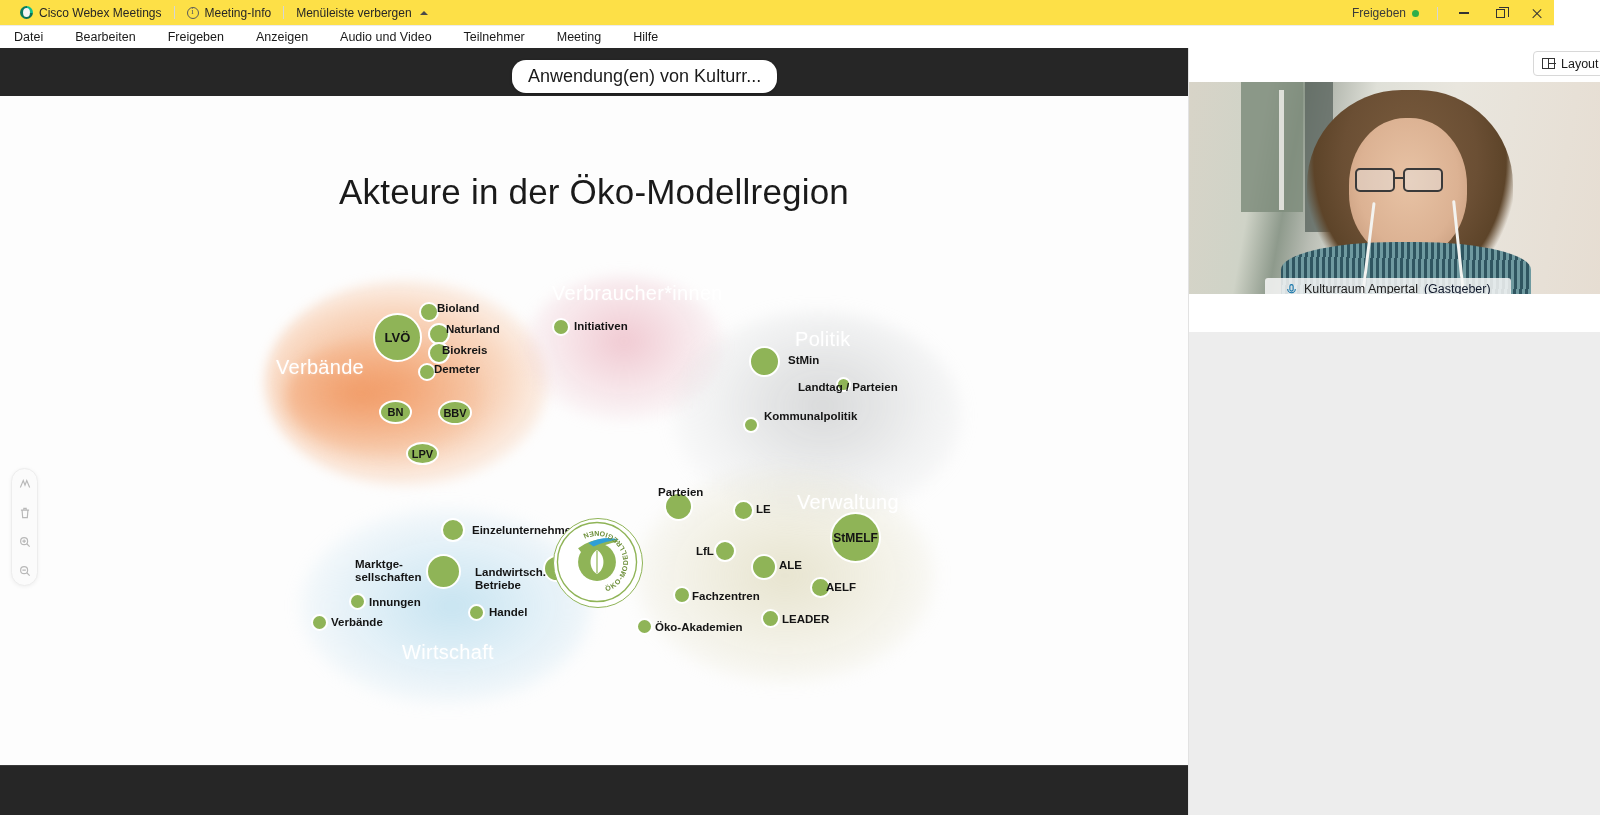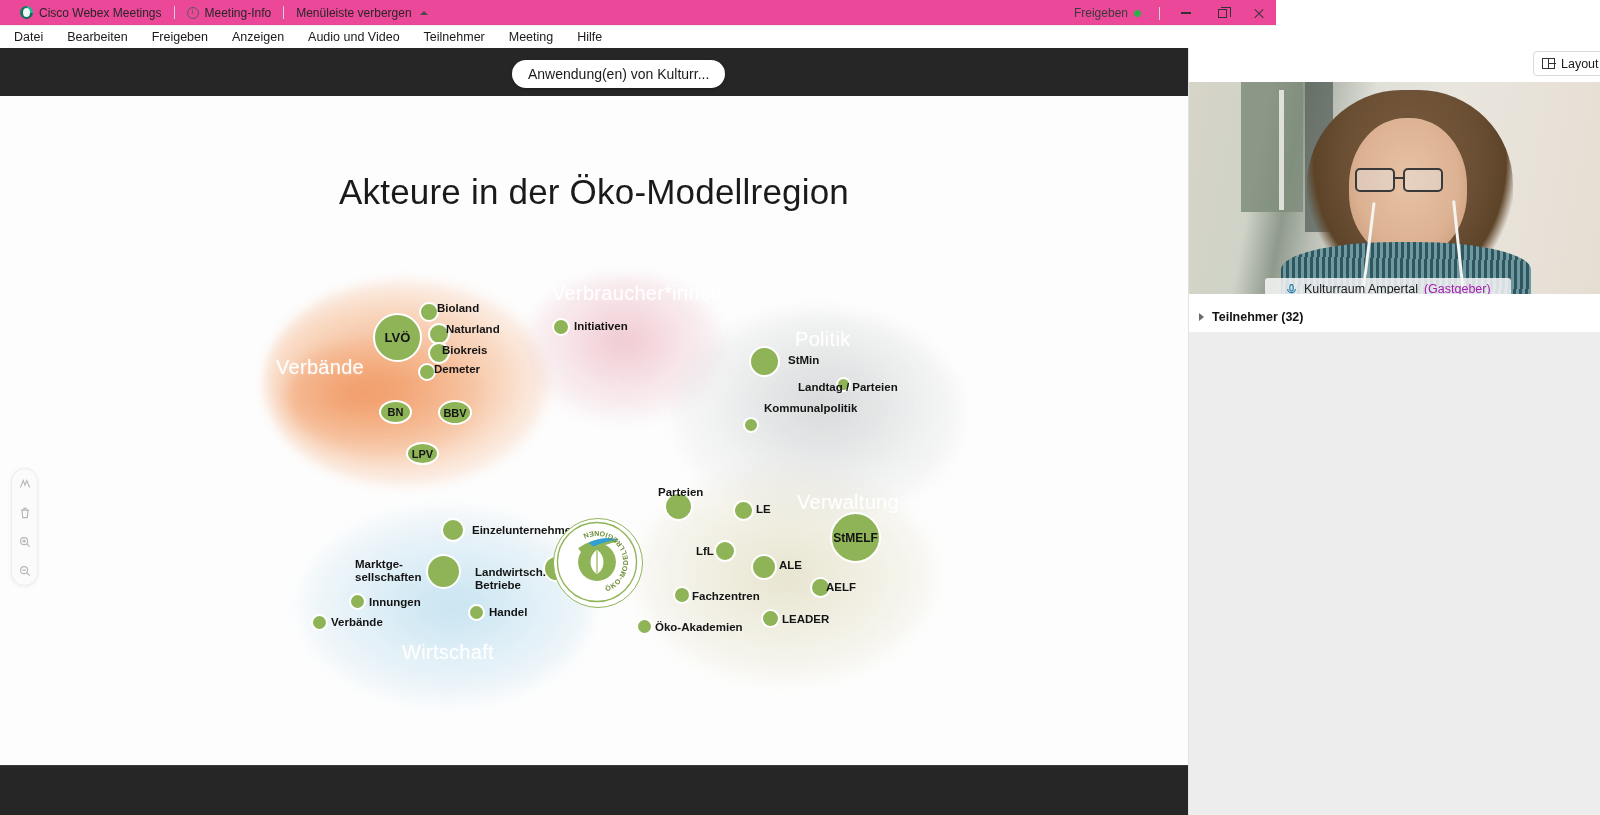--- a/index.html
+++ b/index.html
@@ -6,22 +6,22 @@
   html, body {
     width: 1600px; height: 815px;
     font-family: "Liberation Sans", sans-serif;
     background: #ffffff;
     overflow: hidden;
   }
   #app { position: relative; width: 1600px; height: 815px; }
 
   
   .titlebar {
-    position: absolute; left: 0; top: 0; width: 1276px; height: 26px;
-    background: #ec4899; border-bottom: 1px solid #ececec;
+    position: absolute; left: 0; top: 0; width: 1554px; height: 26px;
+    background: #fde047; border-bottom: 1px solid #ececec;
     display: flex; align-items: center;
   }
   .tb-left { display: flex; align-items: center; padding-left: 8px; gap: 0; }
   .tb-item {
     display: flex; align-items: center; gap: 6px;
     font-size: 12px; color: #262626; padding: 0 12px; height: 26px;
     white-space: nowrap;
   }
   .tb-sep { width: 1px; height: 13px; background: #d6d6d6; }
   .webex-logo {
@@ -57,35 +57,35 @@
   .winbtn .rest { width:9px;height:9px;border:1.3px solid #333; position:relative;}
   .winbtn .rest::before{content:"";position:absolute;left:2px;top:-3px;width:9px;height:9px;border:1.3px solid #333;border-bottom:none;border-left:none;}
   .winbtn .xm { position:relative; width:10px;height:10px;}
   .winbtn .xm::before,.winbtn .xm::after{content:"";position:absolute;left:0;top:4.5px;width:12px;height:1.3px;background:#333;}
   .winbtn .xm::before{transform:rotate(45deg);}
   .winbtn .xm::after{transform:rotate(-45deg);}
 
   
   .menubar {
     position:absolute; left:0; top:26px; width:1600px; height:22px;
-    background:#ffffff; display:flex; align-items:flex-end; padding-left:6px; gap:8px;
+    background:#ffffff; display:flex; align-items:flex-end; padding-left:6px; gap:16px;
   }
   .menu-item {
     font-size:12.5px; color:#1a1a1a; padding:0 8px; height:22px;
     display:flex; align-items:center; white-space:nowrap;
   }
 
   
   .sharebar {
     position:absolute; left:0; top:48px; width:1188px; height:48px;
     background:#262626;
   }
   .share-pill {
     position:absolute; left:512px; top:60px;
-    background:#ffffff; color:#1a1a1a; font-size:14px;
+    background:#ffffff; color:#1a1a1a; font-size:18px;
     border-radius:14px; padding:6px 16px; white-space:nowrap;
     box-shadow: 0 1px 3px rgba(0,0,0,.3);
   }
 
   
   .canvas {
     position:absolute; left:0; top:96px; width:1188px; height:669px;
     background:#fdfdfd; overflow:hidden;
   }
   .bottombar {
@@ -224,21 +224,21 @@
   .vg-cordl, .vg-cordr { position:absolute; width:3px; background:#f3f3f0; border-radius:2px;}
   .vg-cordl { left:178px; top:120px; height:92px; transform:rotate(7deg);}
   .vg-cordr { left:268px; top:118px; height:94px; transform:rotate(-6deg);}
 
   .name-chip {
     position:absolute; left:76px; top:196px; height:22px;
     background:rgba(246,246,246,.86); border-radius:3px;
     display:flex; align-items:center; gap:6px; padding:0 20px;
     font-size:12.5px; color:#1a1a1a; white-space:nowrap;
   }
-  .name-chip .host { color:#a21caf; }
+  .name-chip .host { color:#0f172a; }
   .mic-ico { width:13px; height:13px; color:#1273a8; flex:none; }
 
   .participants-row {
     position:absolute; left:0; top:254px; width:412px; height:30px;
     display:flex; align-items:center; gap:8px; padding-left:10px;
     font-size:12.5px; color:#111; font-weight:bold;
     background:#ffffff;
   }
   .chev-right {
     width:0;height:0;border-top:4.5px solid transparent;border-bottom:4.5px solid transparent;
@@ -387,21 +387,21 @@
         </div>
 
       <div class="node" style="left:552px;top:222px;width:18px;height:18px;"></div>
       <div class="nlabel" style="left:574px;top:224px;">Initiativen</div>
 
       <div class="node" style="left:749px;top:250px;width:31px;height:31px;"></div>
       <div class="nlabel" style="left:788px;top:258px;">StMin</div>
       <div class="node" style="left:836px;top:281px;width:15px;height:15px;"></div>
       <div class="nlabel" style="left:798px;top:285px;">Landtag / Parteien</div>
       <div class="node" style="left:743px;top:321px;width:16px;height:16px;"></div>
-      <div class="nlabel" style="left:764px;top:306px;">Kommunalpolitik</div>
+      <div class="nlabel" style="left:764px;top:314px;">Kommunalpolitik</div>
 
       <div class="node" style="left:441px;top:422px;width:24px;height:24px;"></div>
       <div class="nlabel" style="left:472px;top:428px;">Einzelunternehmen</div>
       <div class="node" style="left:426px;top:458px;width:35px;height:35px;"></div>
       <div class="nlabel" style="left:355px;top:462px;"><span>Marktge-</span><br><span>sellschaften</span></div>
       <div class="node" style="left:543px;top:459px;width:27px;height:27px;"></div>
       <div class="nlabel" style="left:475px;top:470px;"><span>Landwirtsch.</span><br><span>Betriebe</span></div>
       <div class="node" style="left:349px;top:497px;width:17px;height:17px;"></div>
       <div class="nlabel" style="left:369px;top:500px;">Innungen</div>
       <div class="node" style="left:468px;top:508px;width:17px;height:17px;"></div>
@@ -478,21 +478,17 @@
           <svg viewBox="0 0 24 24" fill="none" stroke="currentColor" stroke-width="2">
               <path d="M12 3a3 3 0 0 1 3 3v6a3 3 0 0 1-6 0V6a3 3 0 0 1 3-3z"></path>
               <path d="M5 11a7 7 0 0 0 14 0"></path>
             </svg>
         </span>
         <span>Kulturraum Ampertal</span>
         <span class="host">(Gastgeber)</span>
       </div>
     </div>
 
-    <div class="participants-row">
-      <span class="chev-right"></span>
-      <span>Teilnehmer (32)</span>
-    </div>
 
     <div class="panel-body"></div>
   </div>
 
 </div>
 
 </body></html>

